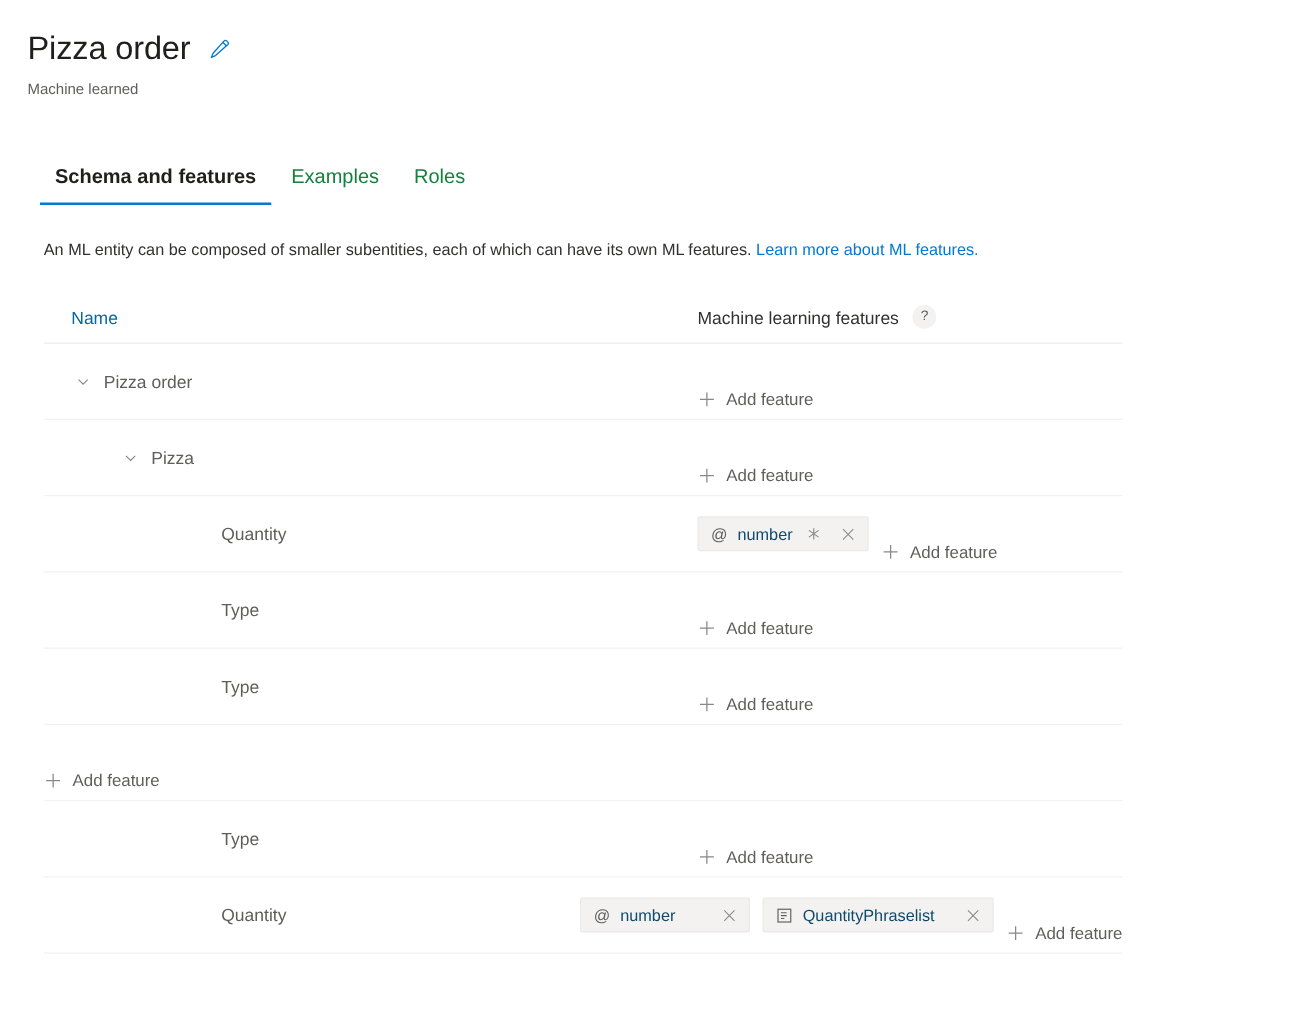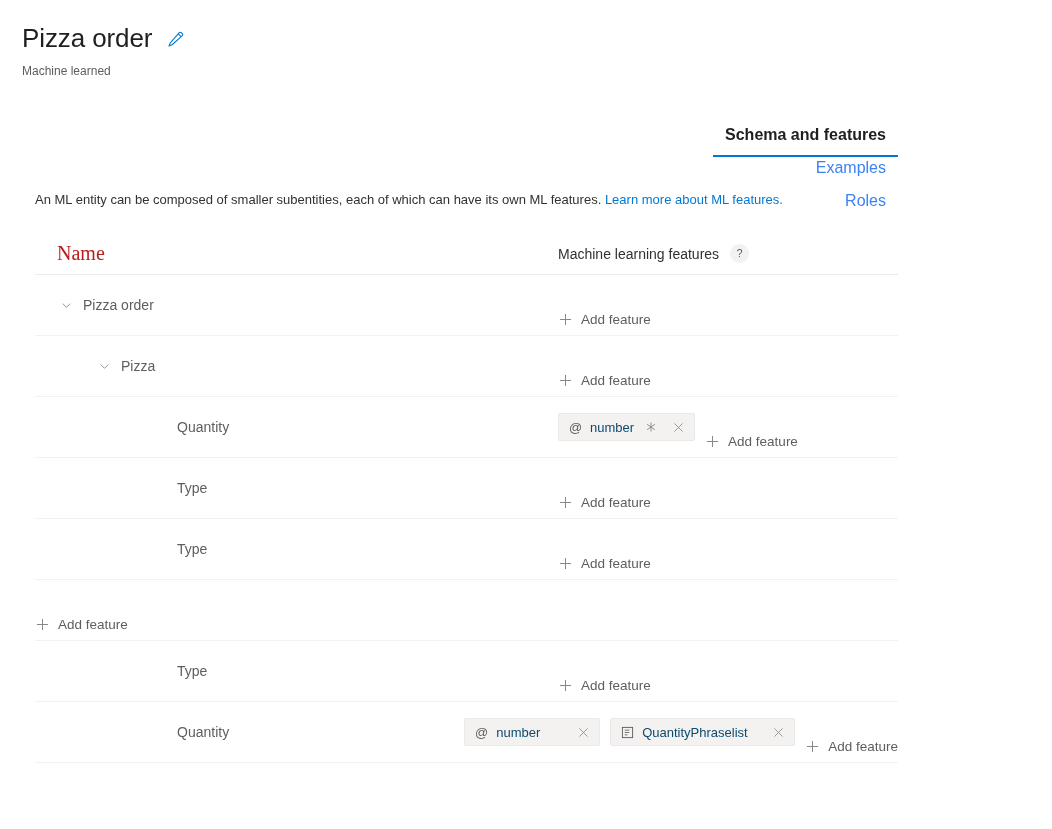--- a/index.html
+++ b/index.html
@@ -55,27 +55,26 @@
     line-height: 16px;
   }
 
   
   .tabs {
     display: flex;
     align-items: flex-end;
     gap: 0px;
     margin: 45px 0 0 30px;
     height: 40px;
-    flex-direction: column;
   }
   .tab {
     position: relative;
     padding: 0 14px 11px 14px;
     font-size: 16px;
-    color: #3b82f6;
+    color: #15803d;
     cursor: pointer;
     line-height: 22px;
     white-space: nowrap;
   }
   .tab.active {
     font-weight: 700;
     color: #201f1e;
   }
   .tab.active::after {
     content: "";
@@ -106,24 +105,23 @@
   }
   .thead {
     display: flex;
     align-items: center;
     height: 32px;
     border-bottom: 1px solid #edebe9;
     padding-bottom: 10px;
   }
   .th-name {
     width: 523px;
-    font-size: 20px;
-    color: #b91c1c;
+    font-size: 14px;
+    color: #0369a1;
     padding-left: 22px;
-    font-family: Liberation Serif, serif;
   }
   .th-features {
     display: flex;
     align-items: center;
     gap: 11px;
     font-size: 14px;
     color: #323130;
   }
   .help-badge {
     display: inline-flex;

